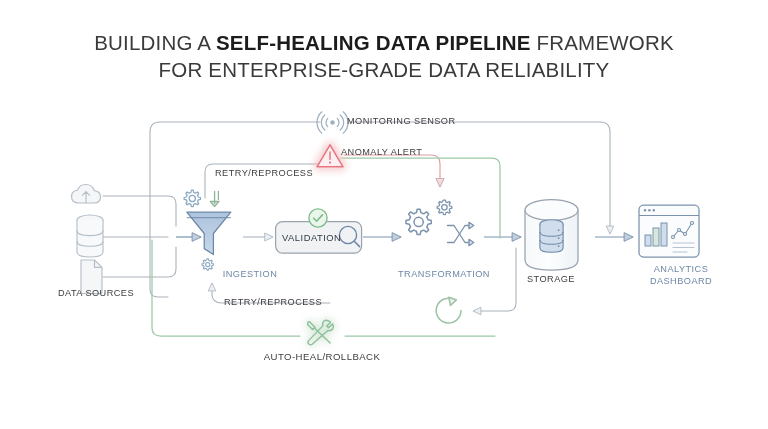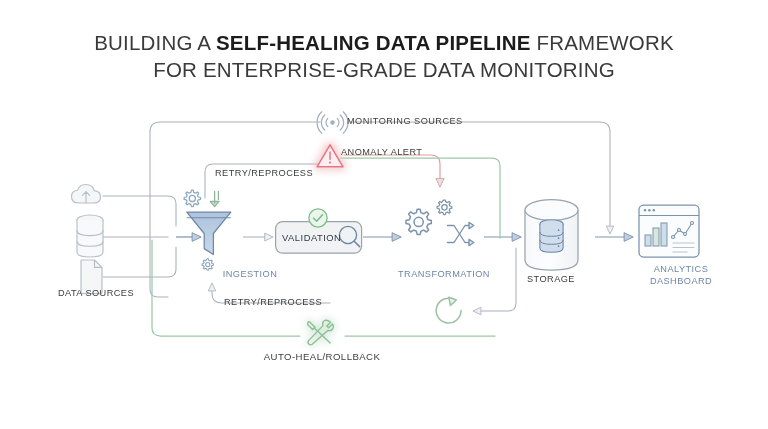--- a/index.html
+++ b/index.html
@@ -56,21 +56,21 @@
     text-align:right;
   }
 </style>
 </head>
 <body>
 
 <div id="stage">
 
   <div class="title-block">
     <div class="title-line"><span class="t-light">BUILDING A </span><span class="t-bold">SELF-HEALING DATA PIPELINE</span><span class="t-light"> FRAMEWORK</span></div>
-    <div class="title-line t-light">FOR ENTERPRISE-GRADE DATA MONITORING</div>
+    <div class="title-line t-light">FOR ENTERPRISE-GRADE DATA RELIABILITY</div>
   </div>
 
   <svg class="layer lines" viewBox="0 0 768 429">
     <defs>
       <marker id="ah" markerWidth="9" markerHeight="9" refX="7.2" refY="4.5" orient="auto">
         <path d="M0.6,0.9 L8.2,4.5 L0.6,8.1 Z" fill="#c2cedb" stroke="#7b93ad" stroke-width="0.8" stroke-linejoin="round"></path>
       </marker>
       <marker id="ahg" markerWidth="9" markerHeight="9" refX="7.2" refY="4.5" orient="auto">
         <path d="M0.6,0.9 L8.2,4.5 L0.6,8.1 Z" fill="#e6eee6" stroke="#9bbfa2" stroke-width="0.8" stroke-linejoin="round"></path>
       </marker>
@@ -311,19 +311,19 @@
   <div class="lbl center" style="left:96px;top:288px;">DATA SOURCES</div>
   <div class="lbl blue center" style="left:204px;top:269px;margin-left:46px;">INGESTION</div>
   <div class="boxtext" style="left:282px;top:232px;">VALIDATION</div>
   <div class="lbl blue center" style="left:444px;top:269px;">TRANSFORMATION</div>
   <div class="lbl center" style="left:551px;top:274px;">STORAGE</div>
   <div class="lbl blue center two" style="left:669px;top:264px;text-align:center;">
     <div>ANALYTICS</div>
     <div>DASHBOARD</div>
   </div>
 
-  <div class="lbl" style="left:347px;top:116px;">MONITORING SOURCES</div>
+  <div class="lbl" style="left:347px;top:116px;">MONITORING SENSOR</div>
   <div class="lbl" style="left:341px;top:147px;">ANOMALY ALERT</div>
   <div class="lbl" style="left:215px;top:168px;">RETRY/REPROCESS</div>
   <div class="lbl" style="left:224px;top:297px;">RETRY/REPROCESS</div>
   <div class="lbl center big" style="left:322px;top:351px;text-align:center;">AUTO-HEAL/ROLLBACK</div>
 
 </div>
 
 </body></html>

